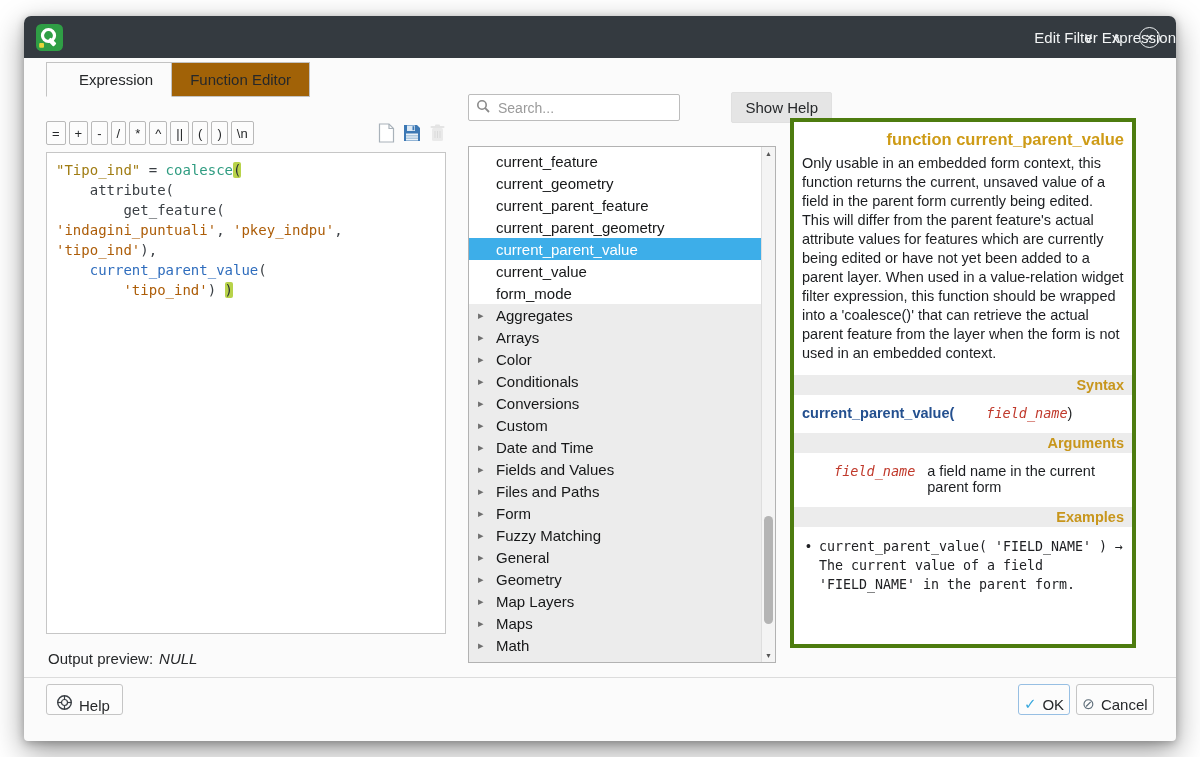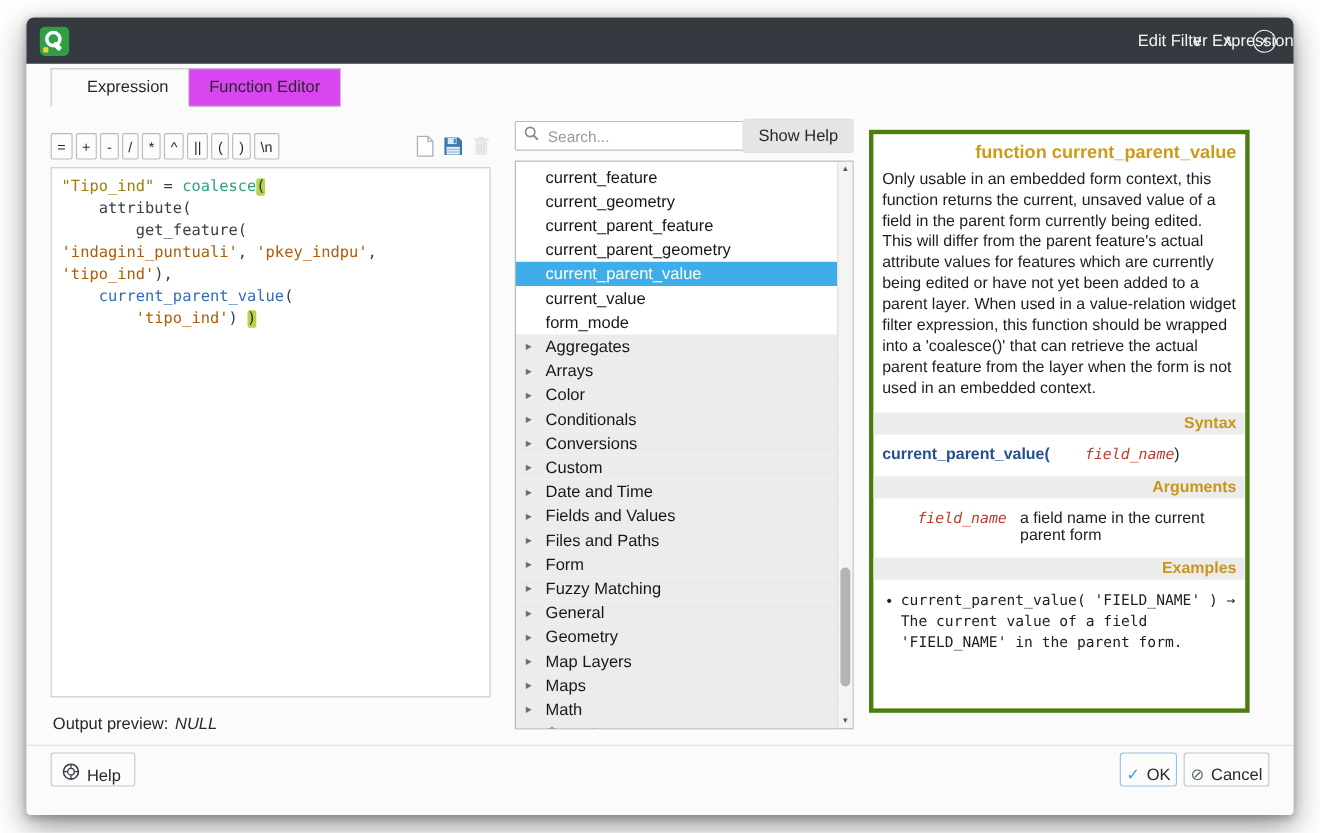--- a/index.html
+++ b/index.html
@@ -17,21 +17,21 @@
   }
   
   .titlebar { position:relative; height:42px; background:#343a40; border-radius:7px 7px 0 0; display:flex; align-items:center; }
   .logo { margin-left:12px; display:flex; z-index:1; }
   .title { position:absolute; left:0; right:0; text-align:right; color:#f2f4f5; font-size:15px; }
   .win-controls { position:absolute; right:16px; top:0; height:100%; display:flex; align-items:center; gap:17px; z-index:1; }
   .wc { color:#eceff1; font-size:15px; line-height:1; cursor:default; }
   .wc.close { width:21px; height:21px; border:1.5px solid #edf0f2; border-radius:50%; display:flex; align-items:center; justify-content:center; font-size:13px; }
   
   .tabbar { position:absolute; top:46px; left:22px; display:flex; z-index:2; }
-  .tab { padding:8px 18px; font-size:15px; color:#26282a; background:#d946ef; border:1px solid #c3c3c3; cursor:default; }
+  .tab { padding:8px 18px; font-size:15px; color:#26282a; background:#a16207; border:1px solid #c3c3c3; cursor:default; }
   .tab + .tab { border-left:none; }
   .tab.active { background:#fbfbfb; border-bottom-color:#fbfbfb;padding-left:32px; }
   
   .op-row { position:absolute; top:104px; left:22px; width:400px; height:26px; display:flex; align-items:center; }
   .ops { display:flex; gap:3px; }
   .op-btn { min-width:13px; height:24px; padding:0 5px; border:1px solid #b9b9b9; border-radius:2px; background:#fcfcfc;
             font-family:"Liberation Sans",sans-serif; font-size:13px; color:#26282a; display:flex; align-items:center; justify-content:center; }
   .sp { flex:1; }
   .tool-icon { display:flex; margin-left:7px; }
   .tool-icon.disabled { opacity:.45; }
@@ -41,21 +41,21 @@
   .code-line { white-space:pre; }
   .tok-field    { color:#a07c12; }
   .tok-string   { color:#ad5d08; }
   .tok-func     { color:#2f9c81; }
   .tok-customfn { color:#2f6dbd; }
   .tok-plain    { color:#3a3f44; }
   .tok-hl       { background:#b8d34a; color:#2e3436; border-radius:2px; }
   .output { position:absolute; top:634px; left:24px; font-size:15px; color:#26282a; }
   .nullval { font-style:italic; margin-left:6px; }
   
-  .search-row { position:absolute; top:92px; left:444px; width:308px; height:32px; }
+  .search-row { position:absolute; top:76px; left:444px; width:364px; height:32px; }
   .search-box { position:absolute; left:0; top:2px; width:212px; height:27px; border:1px solid #bcbcbc; border-radius:2px;
                 background:#fff; display:flex; align-items:center; padding:0 7px; gap:6px; }
   .search-input { flex:1; border:none; outline:none; background:transparent; font-size:14px; color:#333; font-family:inherit; min-width:0; }
   .search-input::placeholder { color:#9a9a9a; }
   .show-help { position:absolute; right:0; top:0; height:31px; padding:0 13px; font-size:15px; color:#26282a;
                background:#e5e5e5; border:1px solid #e0e0e0; border-radius:2px; font-family:inherit; }
   
   .fn-list { position:absolute; top:130px; left:444px; width:308px; height:517px; border:1px solid #b2b2b2; background:#ffffff; overflow:hidden; }
   .rows { position:absolute; left:0; top:0; right:14px; padding-top:3px; }
   .fn-row { height:22px; display:flex; align-items:center; padding-left:27px; font-size:15px; color:#161718; position:relative; cursor:default; }

